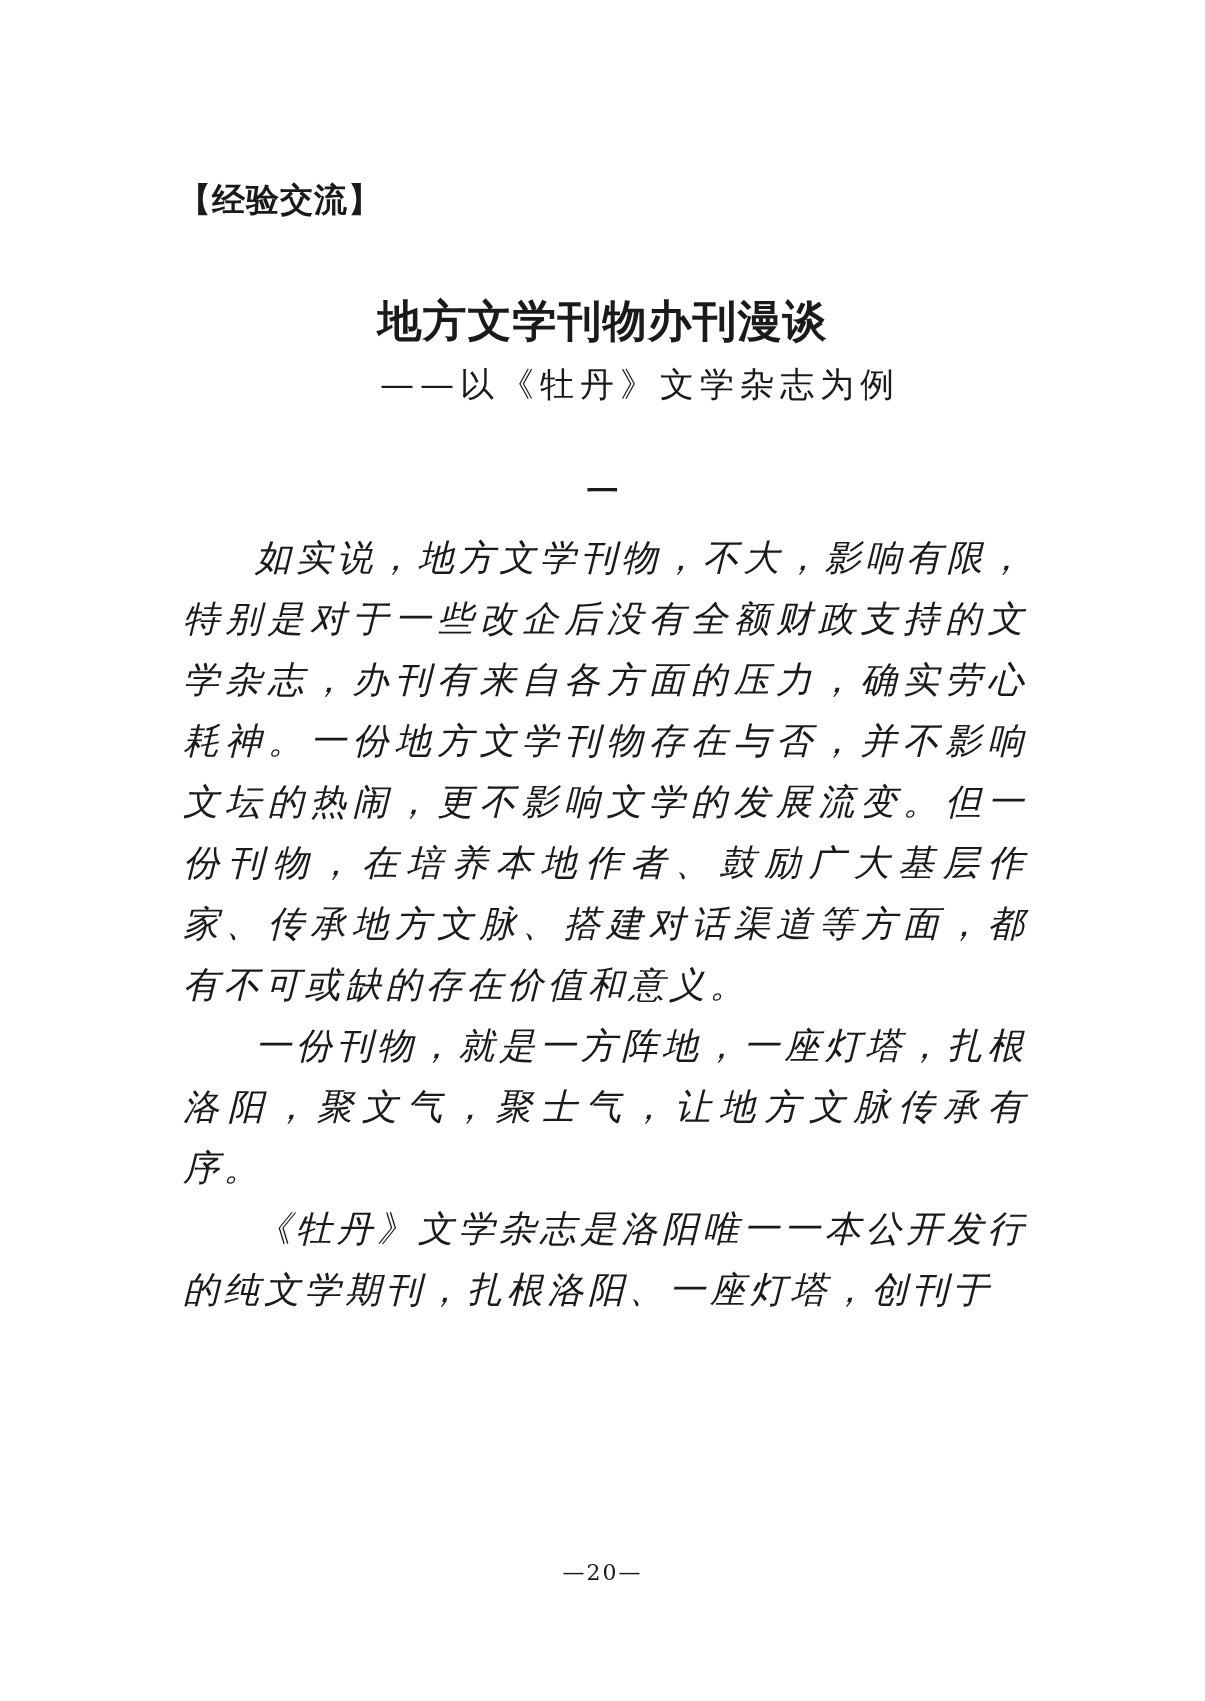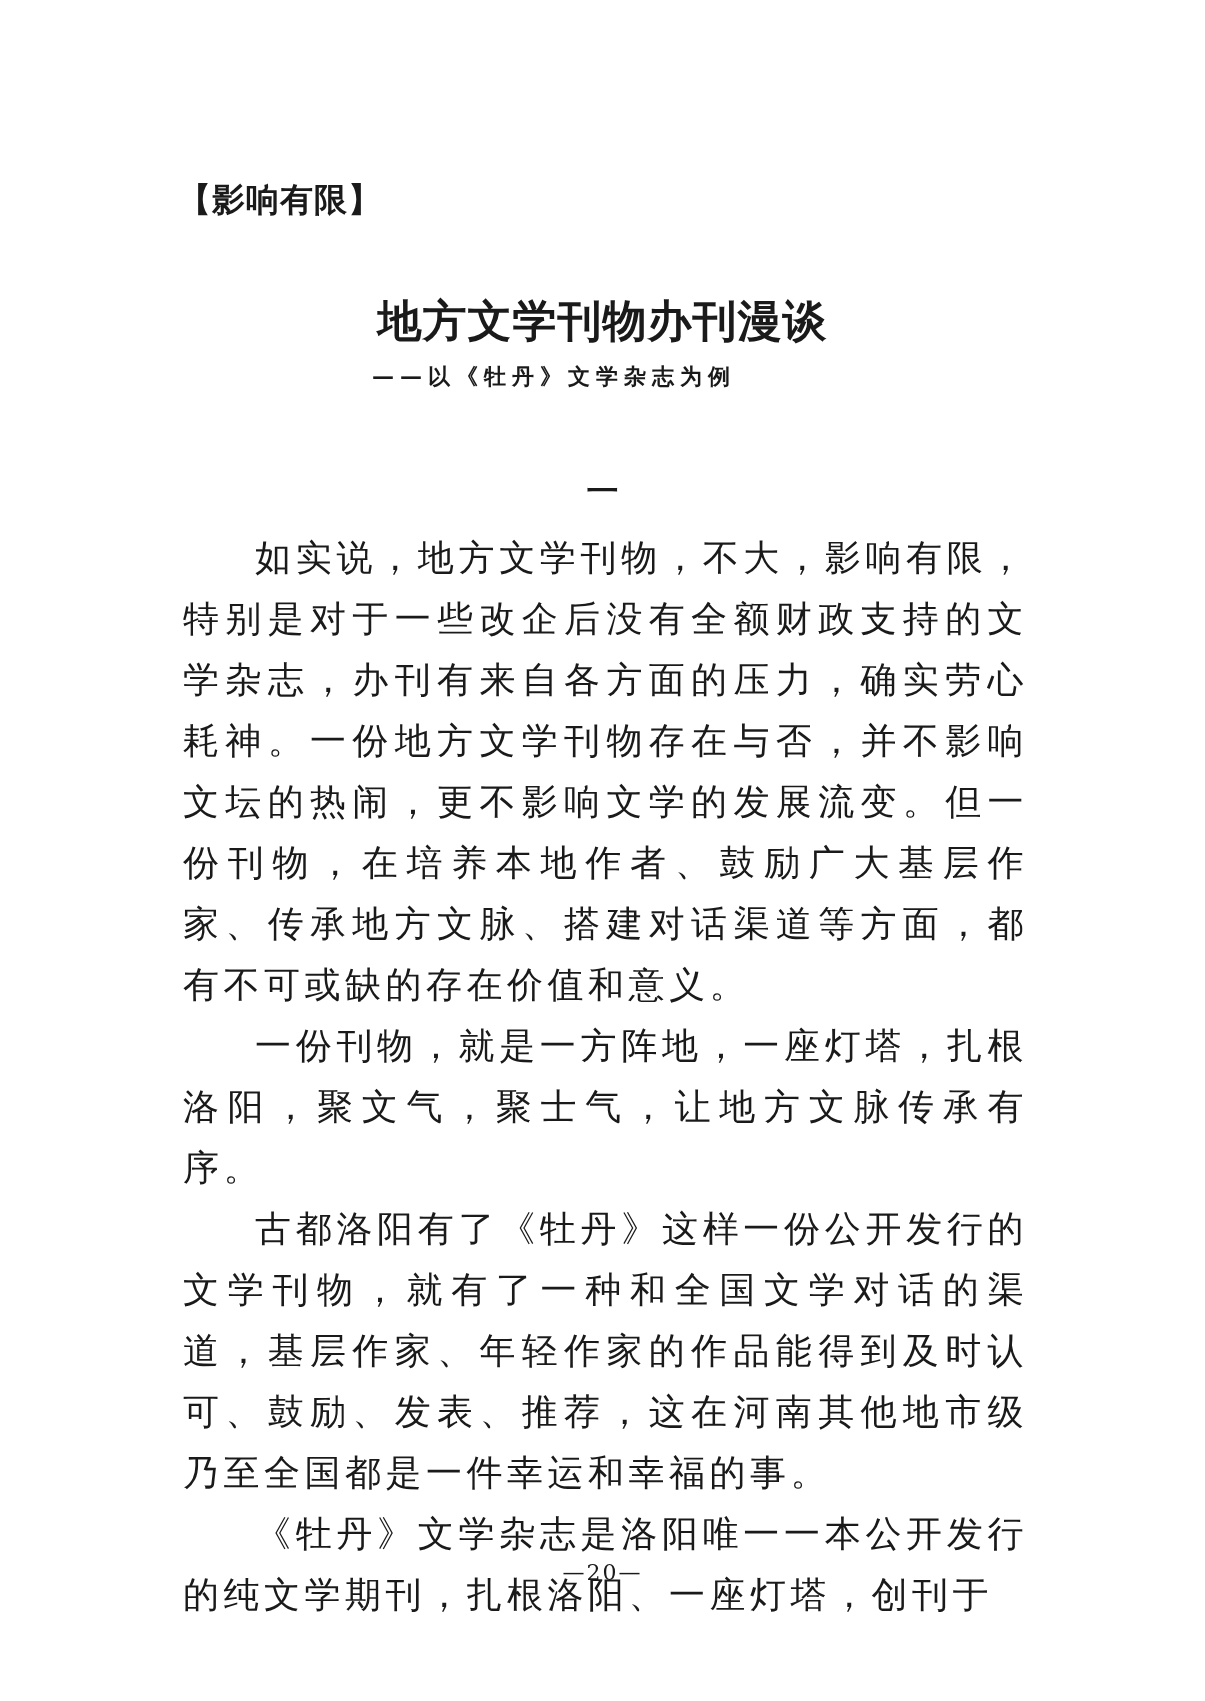--- a/index.html
+++ b/index.html
@@ -7,46 +7,45 @@
   .page { position:absolute; left:0; top:0; width:1205px; height:1701px; }
   .column-tag {
     position:absolute; left:178px; top:178px;
     font-family:"DejaVu Sans", sans-serif; font-weight:bold; font-size:33px; letter-spacing:1px;
   }
   .title {
     position:absolute; left:0; width:1205px; top:292px; text-align:center;
     font-family:"DejaVu Serif", serif; font-weight:bold; font-size:44px; letter-spacing:1px;
   }
   .subtitle {
-    position:absolute; left:372px; top:362px;
-    font-family:"DejaVu Serif", serif; font-size:22px; letter-spacing:6px;font-weight:bold;
+    position:absolute; left:380px; top:362px;
+    font-family:"DejaVu Serif", serif; font-size:34px; letter-spacing:6px;
   }
   .section-num {
     position:absolute; left:0; width:1205px; top:470px; text-align:center;
     font-family:"DejaVu Sans", sans-serif; font-weight:bold; font-size:32px;
   }
   .body-text {
     position:absolute; left:183px; top:527px; width:845px;
     font-family:"DejaVu Serif", serif; font-size:36px; line-height:61px; letter-spacing:4.5px;
     text-align:justify;
   }
-  .body-text p { margin:0; text-indent:2em; }
+  .body-text p { margin:0; text-indent:2em;font-style:italic; }
   .page-number {
     position:absolute; left:0; width:1205px; top:1560px; text-align:center;
     font-family:"DejaVu Serif", serif; font-size:22px; letter-spacing:2px;
   }
 </style>
 </head>
 <body>
 
 <div class="page">
-  <div class="column-tag">【影响有限】</div>
+  <div class="column-tag">【经验交流】</div>
   <div class="title">地方文学刊物办刊漫谈</div>
   <div class="subtitle">——以《牡丹》文学杂志为例</div>
   <div class="section-num">一</div>
   <div class="body-text">
     <p>如实说，地方文学刊物，不大，影响有限，特别是对于一些改企后没有全额财政支持的文学杂志，办刊有来自各方面的压力，确实劳心耗神。一份地方文学刊物存在与否，并不影响文坛的热闹，更不影响文学的发展流变。但一份刊物，在培养本地作者、鼓励广大基层作家、传承地方文脉、搭建对话渠道等方面，都有不可或缺的存在价值和意义。</p>
     <p>一份刊物，就是一方阵地，一座灯塔，扎根洛阳，聚文气，聚士气，让地方文脉传承有序。</p>
-    <p>古都洛阳有了《牡丹》这样一份公开发行的文学刊物，就有了一种和全国文学对话的渠道，基层作家、年轻作家的作品能得到及时认可、鼓励、发表、推荐，这在河南其他地市级乃至全国都是一件幸运和幸福的事。</p>
     <p>《牡丹》文学杂志是洛阳唯一一本公开发行的纯文学期刊，扎根洛阳、一座灯塔，创刊于</p>
   </div>
   <div class="page-number">—20—</div>
 </div>
 
 </body></html>

